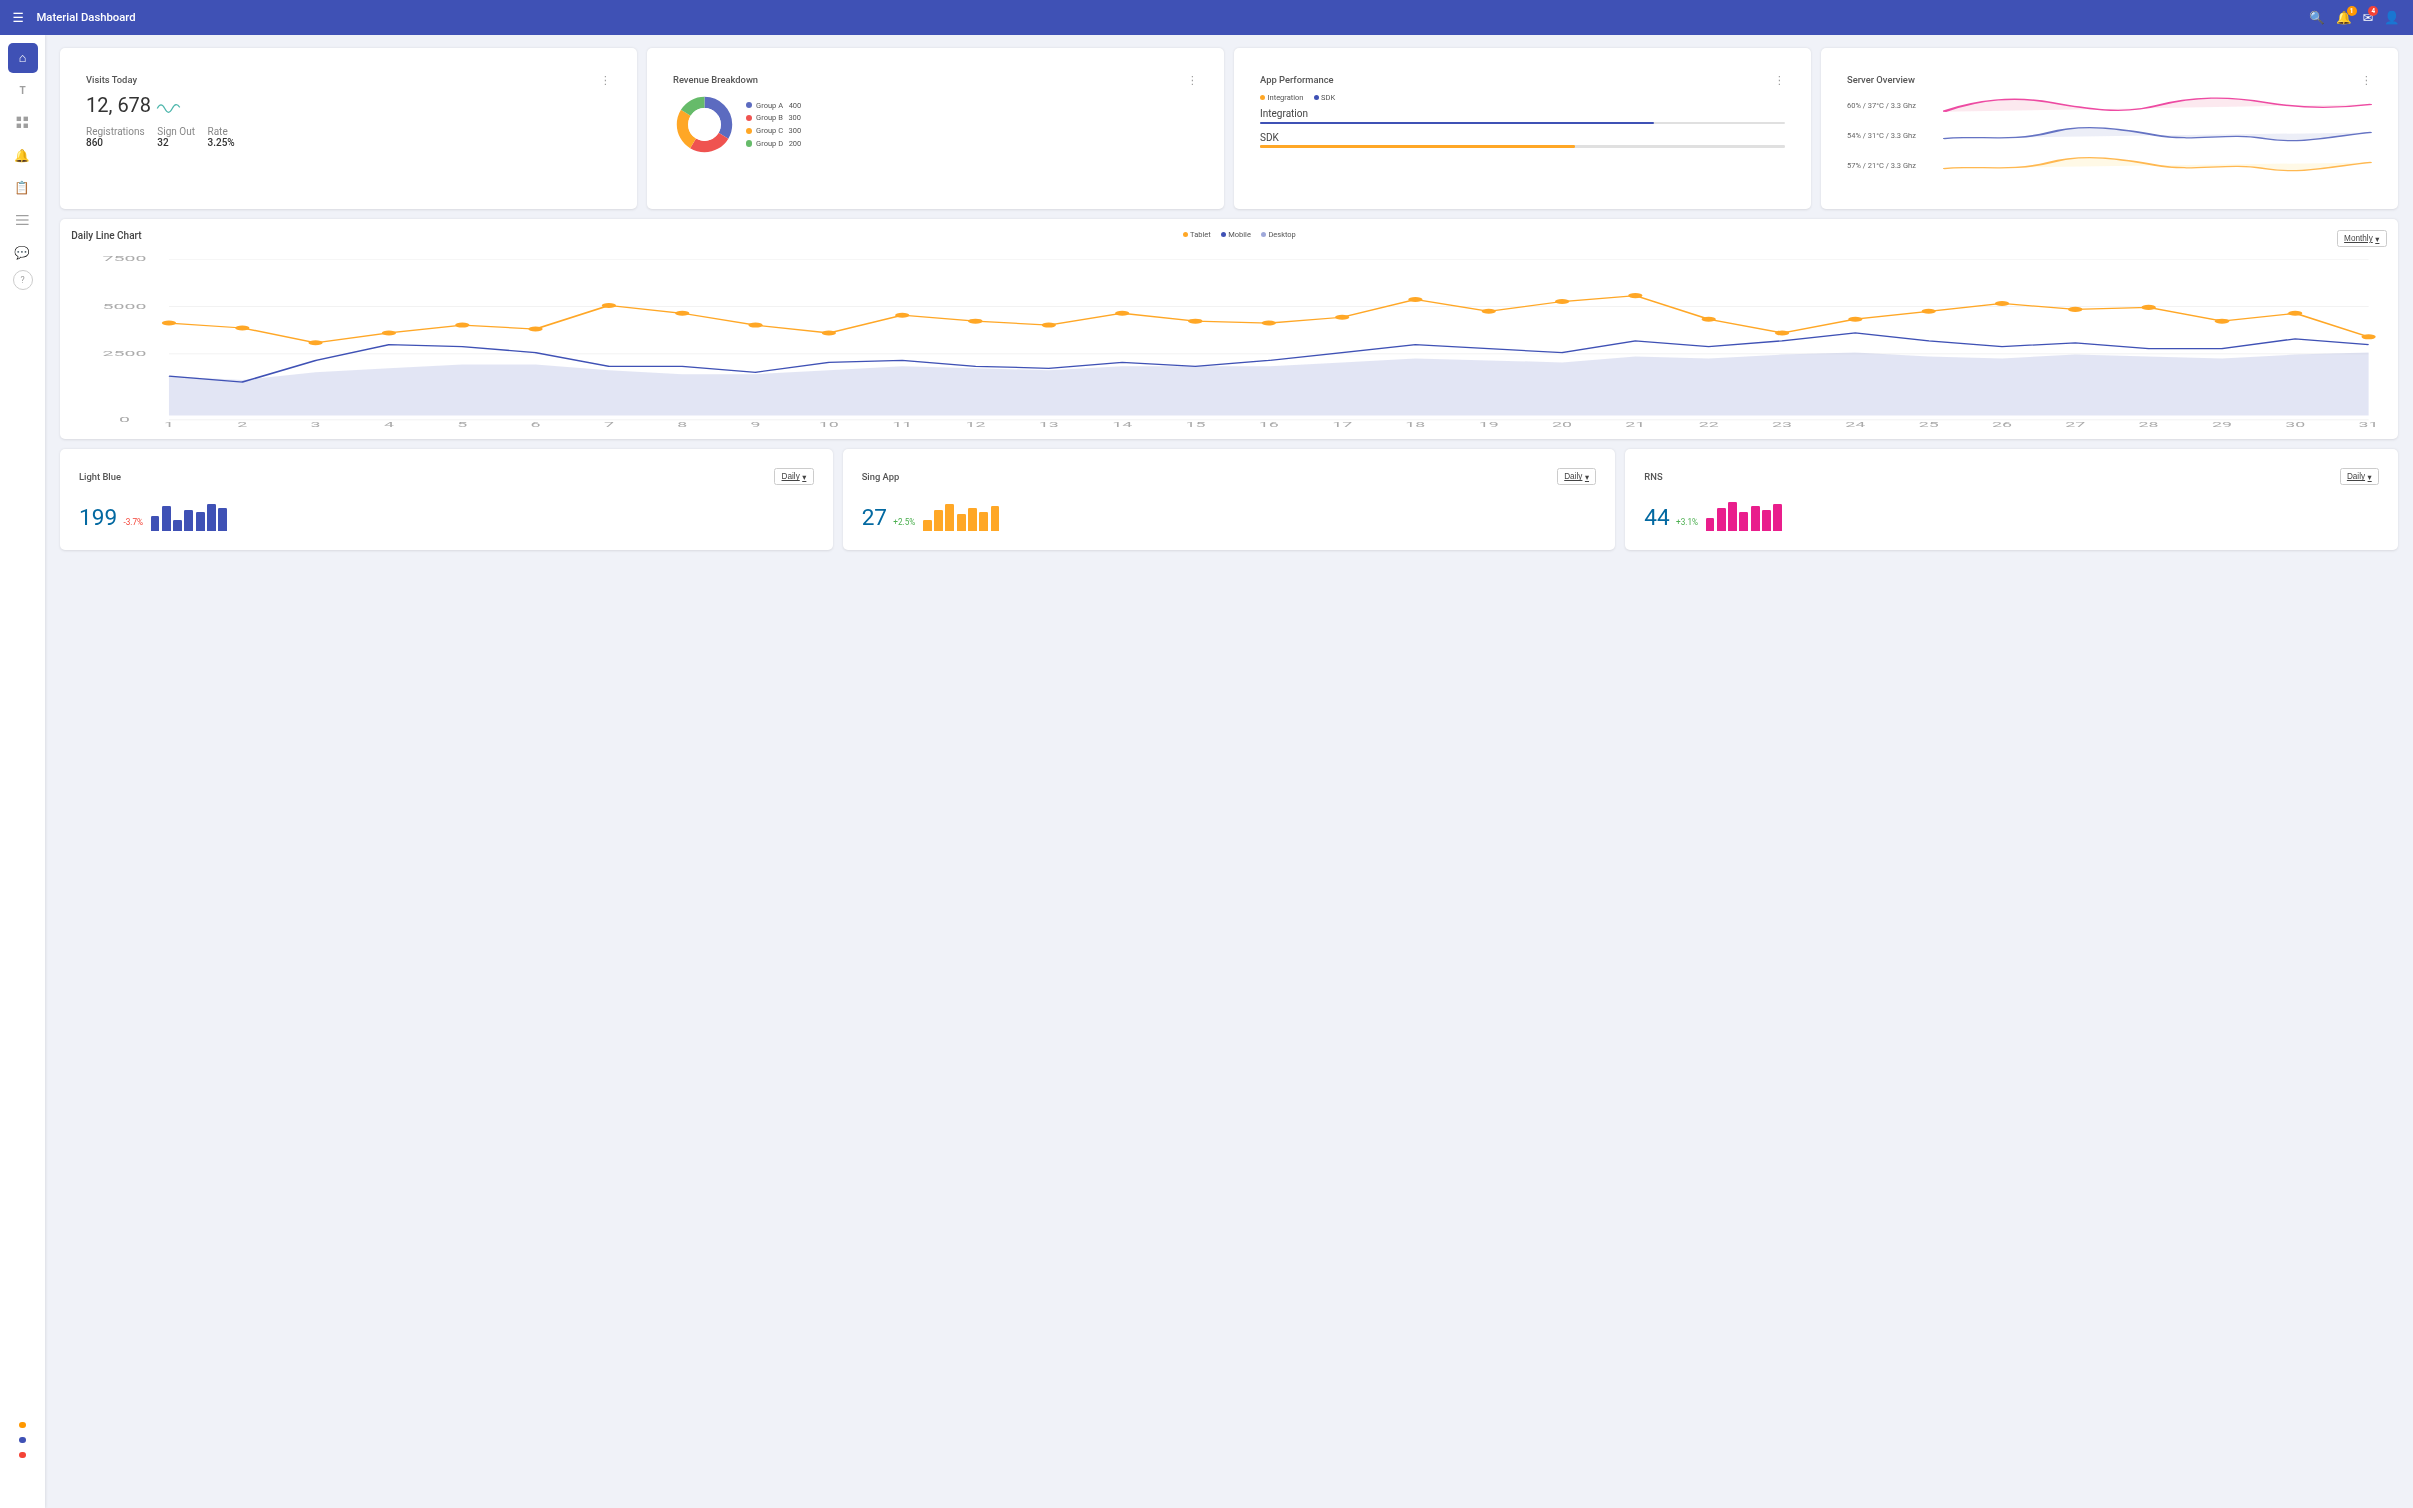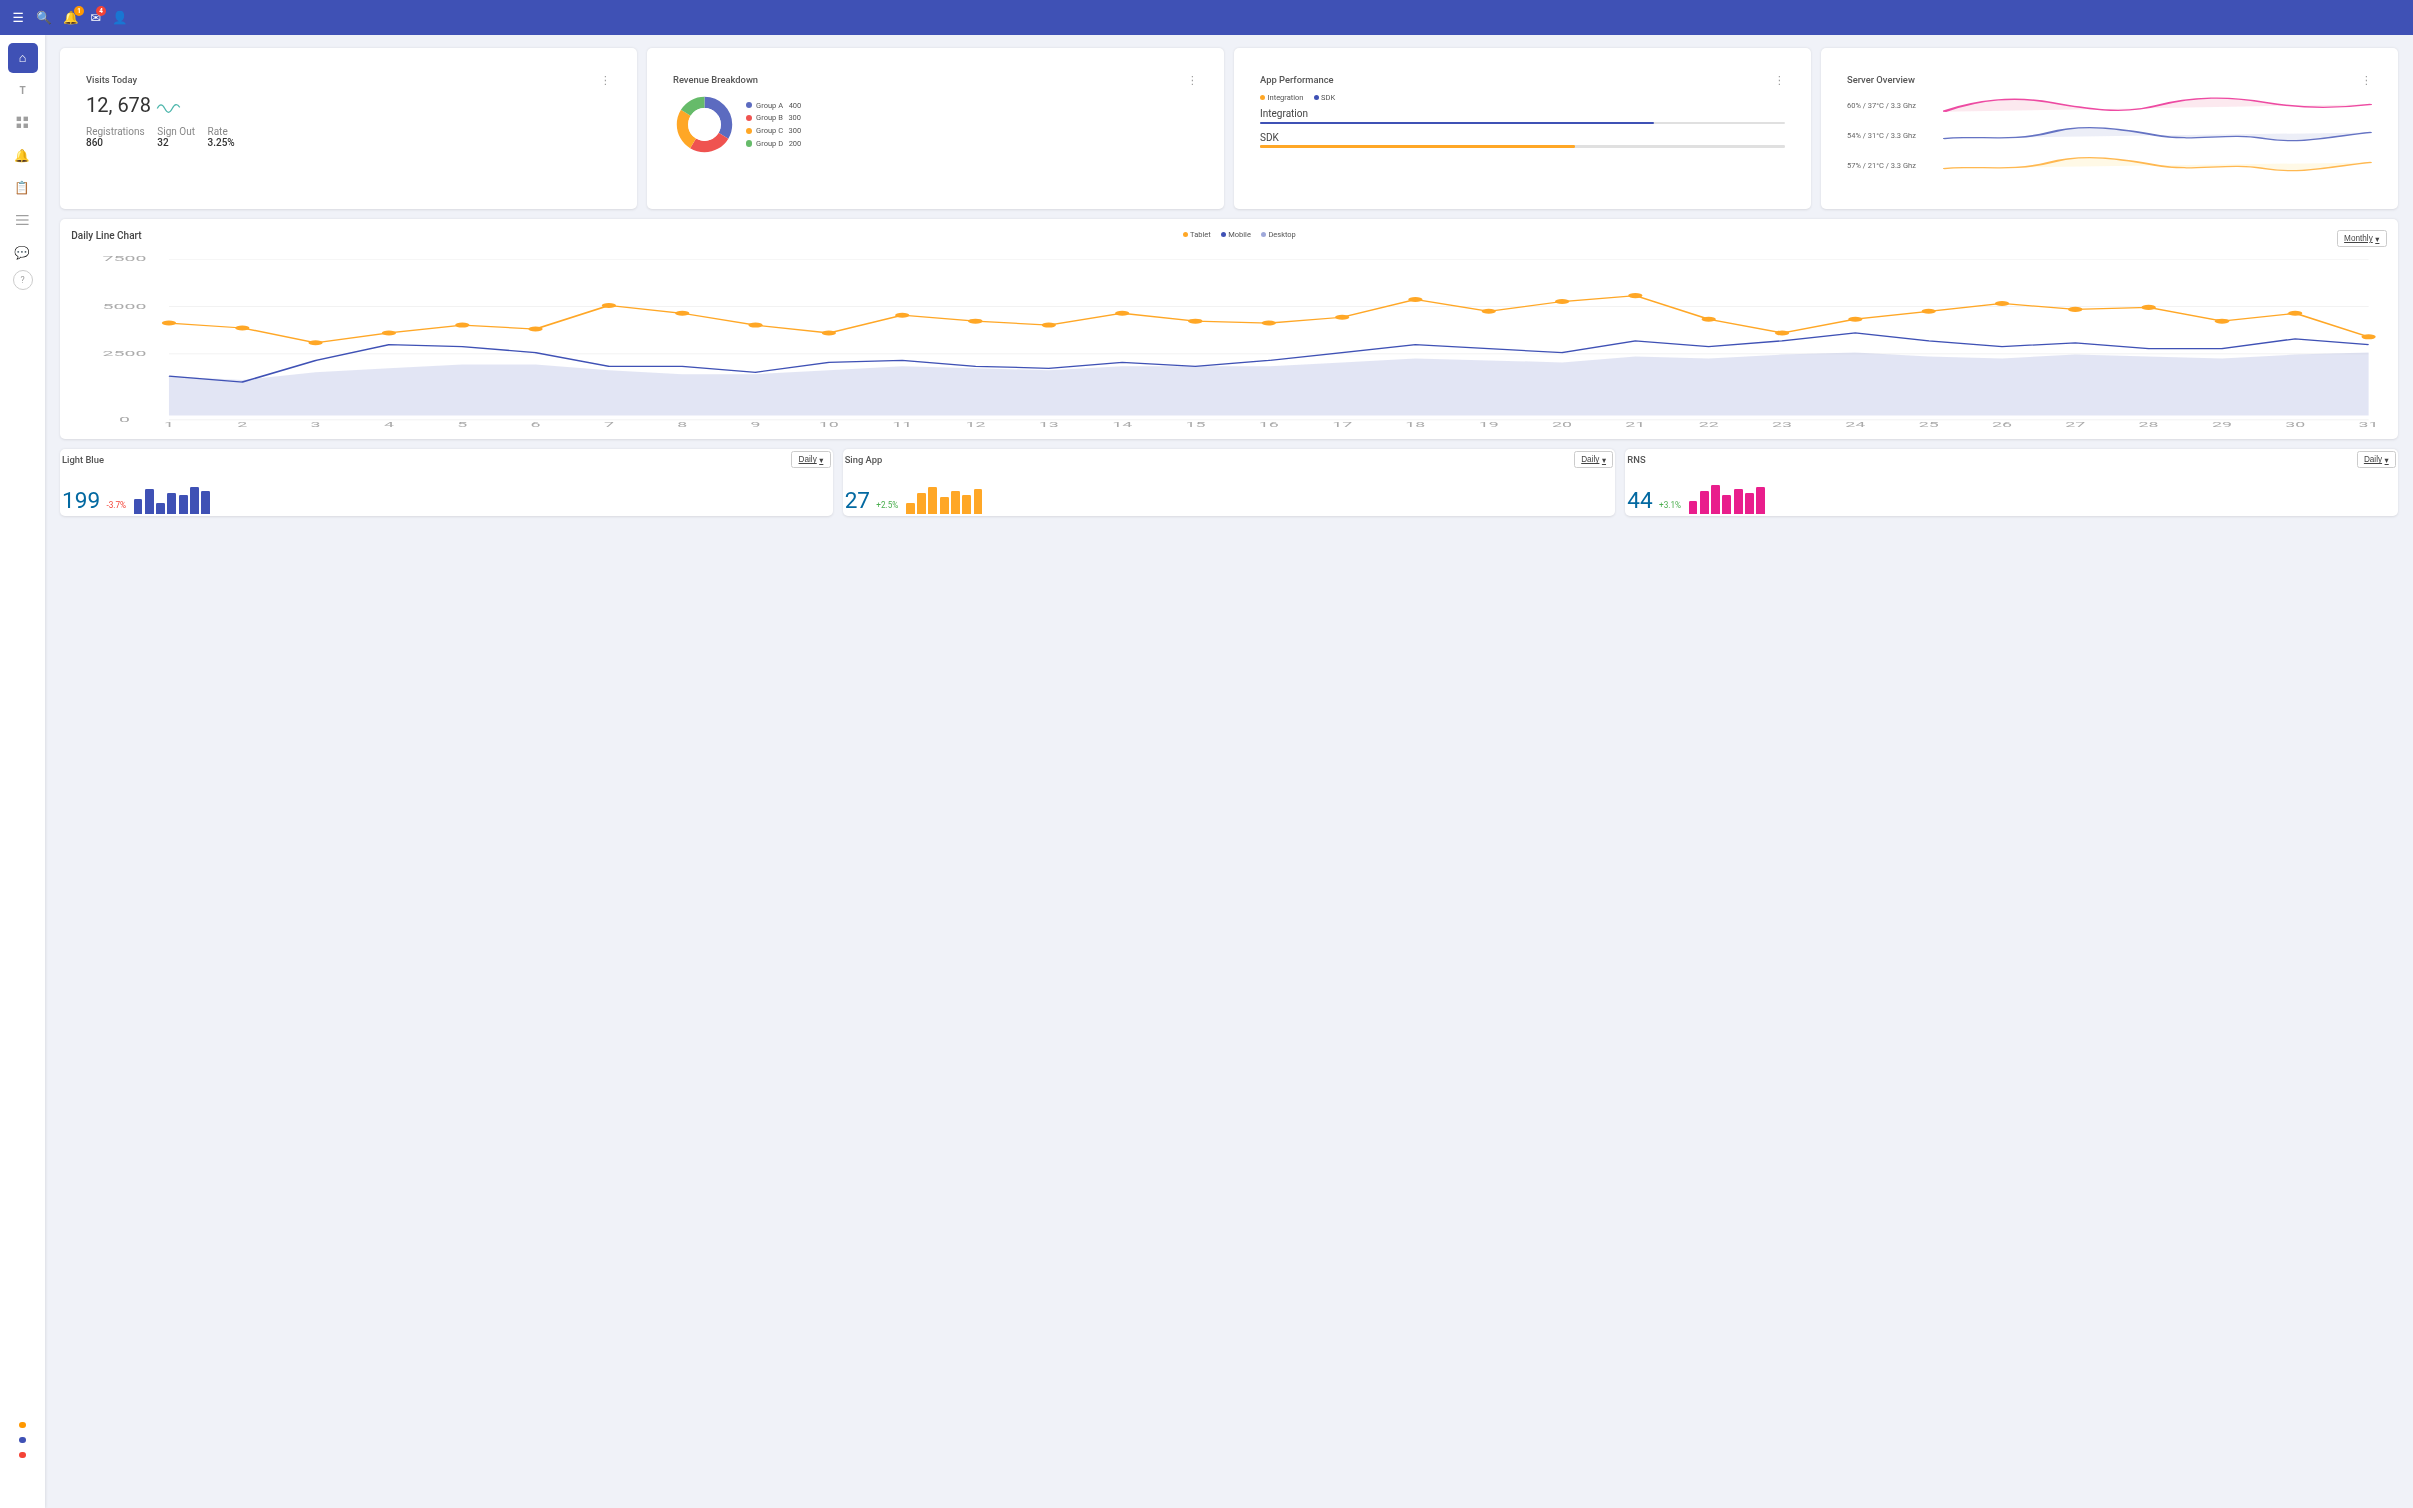--- a/index.html
+++ b/index.html
@@ -180,41 +180,42 @@
 
     
     .bottom-row {
       display: grid;
       grid-template-columns: repeat(3, 1fr);
       gap: 10px;
     }
     .bottom-card {
       background: white;
       border-radius: 5px;
-      padding: 2px;
+      padding: 19px;
       box-shadow: 0 0.6px 2.5px rgba(0,0,0,0.1);
     }
     .bottom-card-header {
       display: flex;
       justify-content: space-between;
       align-items: center;
       margin-bottom: 7.5px;
     }
     .bottom-card-title { font-size: 9.4px; color: #555; font-weight: 500; }
     .bottom-number { font-size: 22.6px; color: #0369a1; font-weight: 400; margin-top: 6px; }
     .bottom-number-sub { font-size: 8.2px; margin-left: 3.8px; }
     .bottom-content { display: flex; align-items: flex-end; gap: 7.5px; }
     .bottom-bars { display: flex; align-items: flex-end; gap: 2.5px; height: 38px; }
     .bar { width: 8.8px; border-radius: 1.3px 1.3px 0 0; }
   </style>
 </head>
 <body>
 
 <nav class="topnav">
   <span class="topnav-hamburger">☰</span>
+  <span class="topnav-title">Material Dashboard</span>
   <div class="topnav-icons">
     <div class="topnav-icon-btn">🔍</div>
     <div class="topnav-icon-btn">
       🔔
       <span class="badge yellow">1</span>
     </div>
     <div class="topnav-icon-btn">
       ✉
       <span class="badge">4</span>
     </div>

